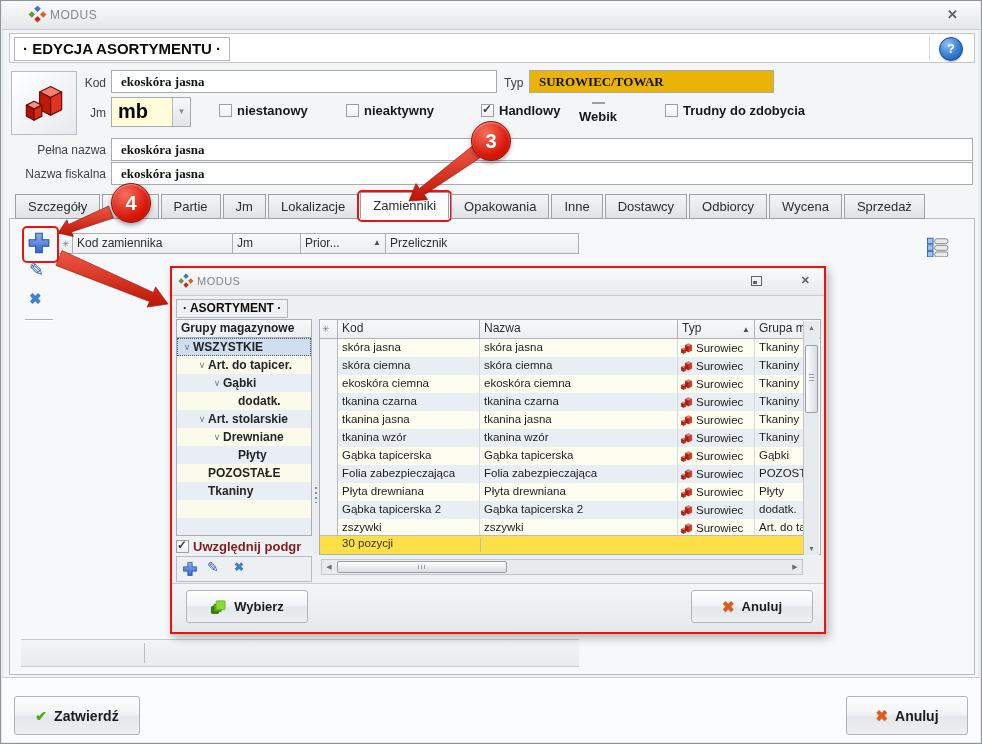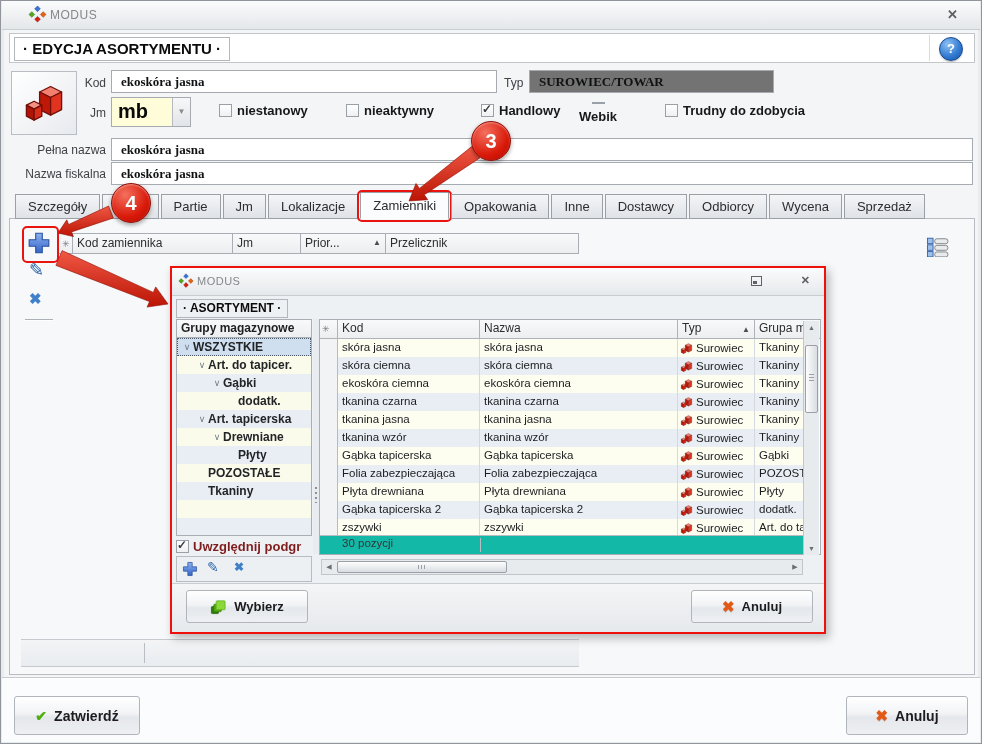--- a/index.html
+++ b/index.html
@@ -19,21 +19,21 @@
   .helpbtn{position:absolute;right:2px;top:1px;width:42px;height:26px;border-left:1px solid #dadde0;}
   .helpcircle{position:absolute;right:9px;top:2px;width:22px;height:22px;border-radius:50%;
     background:radial-gradient(circle at 35% 28%,#8cc0f4,#2f77cf 60%,#1a57a4);
     border:1px solid #16498c;color:#fff;font-weight:bold;font-size:13px;text-align:center;line-height:22px;
     box-shadow:0 1px 1px rgba(0,0,0,.25);}
   
   .lbl{position:absolute;font-size:12px;color:#3f4246;}
   .r{text-align:right;}
   .field{position:absolute;border:1px solid #a6abb2;background:#fff;box-sizing:border-box;
     font-family:Liberation Serif, serif;font-weight:bold;font-size:13px;color:#101112;padding:2px 9px;}
-  .field.ro{background:#737373;}
+  .field.ro{background:#eab308;}
   .iconbox{position:absolute;left:10px;top:70px;width:64px;height:62px;border:1px solid #b9bdc3;
     background:linear-gradient(135deg,#ffffff,#e7eaee);display:flex;align-items:center;justify-content:center;}
   .jmcombo{position:absolute;left:110px;top:96px;width:80px;height:30px;border:1px solid #a6abb2;
     background:#fffcda;box-sizing:border-box;}
   .jmcombo .val{position:absolute;left:6px;top:2px;font-size:20px;font-weight:bold;color:#0a0a0a;}
   .jmcombo .dd{position:absolute;right:0;top:0;bottom:0;width:17px;border-left:1px solid #b6bac0;
     background:linear-gradient(#f6f7f8,#e2e5e8);text-align:center;}
   .jmcombo .dd span{font-size:8px;color:#888c90;line-height:28px;}
   .cbrow{position:absolute;left:0;top:101px;width:982px;height:18px;}
   .cb-item{position:absolute;display:flex;align-items:center;gap:5px;height:17px;}
@@ -120,21 +120,21 @@
   .trows{position:relative;width:484px;}
   .trow{display:flex;height:18px;line-height:17px;}
   .trow:nth-child(odd){background:#fdfdf0;} .trow:nth-child(even){background:#e9eef4;}
   .tcell{border-right:1px solid #d4d9df;font-size:11.5px;color:#1b1d1f;padding:0 4px;box-sizing:border-box;
     white-space:nowrap;overflow:hidden;}
   .trow .tcell:nth-child(1){width:18px;background:#f1f3f5;border-right:1px solid #b6bbc1;}
   .trow .tcell:nth-child(2){width:142px;} .trow .tcell:nth-child(3){width:198px;}
   .trow .tcell:nth-child(4){width:77px;display:flex;align-items:center;gap:3px;padding:0 2px;}
   .trow .tcell:nth-child(5){width:49px;border-right:none;}
   .tfoot{position:absolute;left:0;bottom:0;width:484px;height:18px;border-top:1px solid #b8bdc3;
-    background:#14b8a6;}
+    background:#fde047;}
   .tfoot .cnt{position:absolute;left:22px;top:1px;font-size:11.5px;color:#313336;}
   .tfoot .vd{position:absolute;left:160px;top:2px;bottom:2px;width:1px;background:#b8bdc3;}
   .vscroll{position:absolute;right:1px;top:1px;width:15px;height:234px;background:#e8ebee;border-left:1px solid #c2c6cb;}
   .vscroll .up,.vscroll .dn{position:absolute;left:0;right:0;height:13px;text-align:center;font-size:7px;color:#6a6e73;line-height:13px;}
   .vscroll .up{top:0;} .vscroll .dn{bottom:0;}
   .vthumb{position:absolute;left:1px;right:1px;top:24px;height:66px;border:1px solid #9aa0a6;border-radius:2px;
     background:linear-gradient(90deg,#fdfdfd,#d9dde1);}
   .vthumb::after{content:"";position:absolute;left:3px;right:3px;top:28px;height:8px;
     background:repeating-linear-gradient(to bottom,#9aa0a6 0 1px,transparent 1px 3px);}
   .hscroll{position:absolute;left:149px;top:291px;width:482px;height:16px;background:#e8ebee;
@@ -369,21 +369,21 @@
             <span class="tree-lbl">Gąbki</span>
           </div>
 
           <div class="tree-row" style="padding-left: 49px;">
             <span class="chev" style="visibility: hidden;">∨</span>
             <span class="tree-lbl">dodatk.</span>
           </div>
 
           <div class="tree-row" style="padding-left: 19px;">
             <span class="chev">∨</span>
-            <span class="tree-lbl">Art. tapicerska</span>
+            <span class="tree-lbl">Art. stolarskie</span>
           </div>
 
           <div class="tree-row" style="padding-left: 34px;">
             <span class="chev">∨</span>
             <span class="tree-lbl">Drewniane</span>
           </div>
 
           <div class="tree-row" style="padding-left: 49px;">
             <span class="chev" style="visibility: hidden;">∨</span>
             <span class="tree-lbl">Płyty</span>

